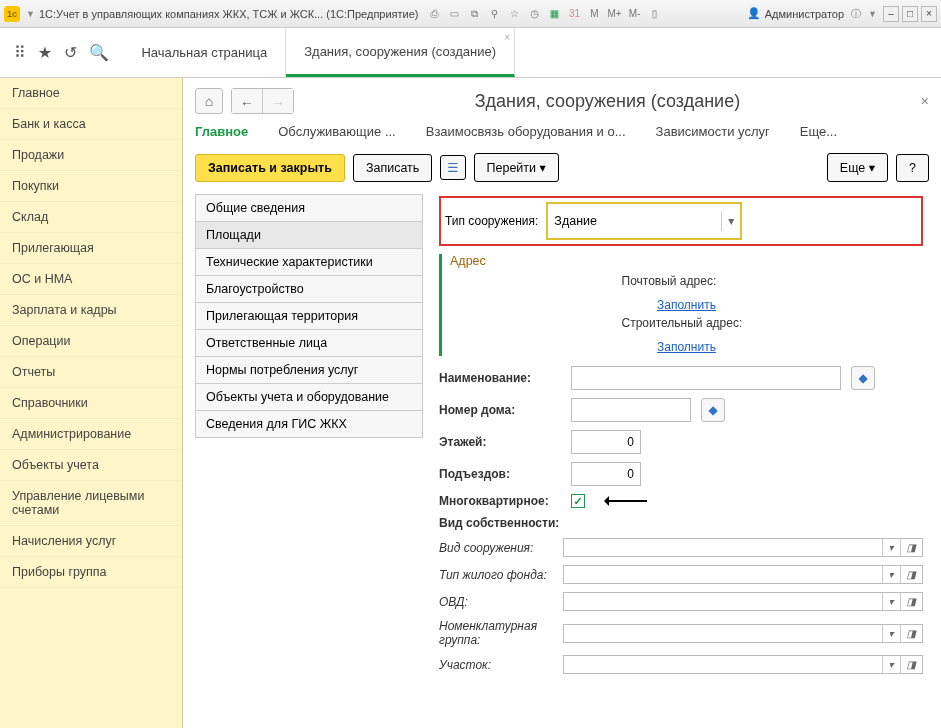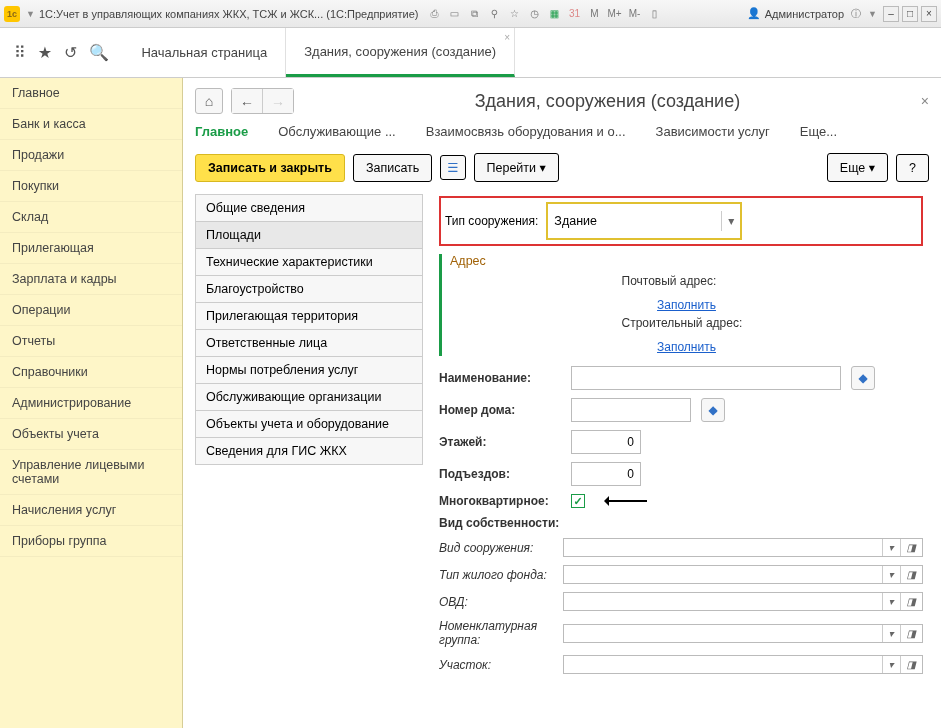--- a/index.html
+++ b/index.html
@@ -132,20 +132,21 @@
 </div>
 
 <div class="main">
   <div class="sidebar">
     <div class="item">Главное</div>
     <div class="item">Банк и касса</div>
     <div class="item">Продажи</div>
     <div class="item">Покупки</div>
     <div class="item">Склад</div>
     <div class="item">Прилегающая</div>
+    <div class="item">ОС и НМА</div>
     <div class="item">Зарплата и кадры</div>
     <div class="item">Операции</div>
     <div class="item">Отчеты</div>
     <div class="item">Справочники</div>
     <div class="item">Администрирование</div>
     <div class="item">Объекты учета</div>
     <div class="item">Управление лицевыми счетами</div>
     <div class="item">Начисления услуг</div>
     <div class="item">Приборы группа</div>
   </div>
@@ -181,21 +182,20 @@
 
     <div class="body-cols">
       <div class="sectlist">
         <div class="sitem">Общие сведения</div>
         <div class="sitem active">Площади</div>
         <div class="sitem">Технические характеристики</div>
         <div class="sitem">Благоустройство</div>
         <div class="sitem">Прилегающая территория</div>
         <div class="sitem">Ответственные лица</div>
         <div class="sitem">Нормы потребления услуг</div>
-        <div class="sitem">Обслуживающие организации</div>
         <div class="sitem">Объекты учета и оборудование</div>
         <div class="sitem">Сведения для ГИС ЖКХ</div>
       </div>
 
       <div class="form">
         <div class="hl-row">
           <span>Тип сооружения:</span>
           <div class="drop">
             <input type="text" value="Здание" style="">
             <span class="dd">▾</span>

